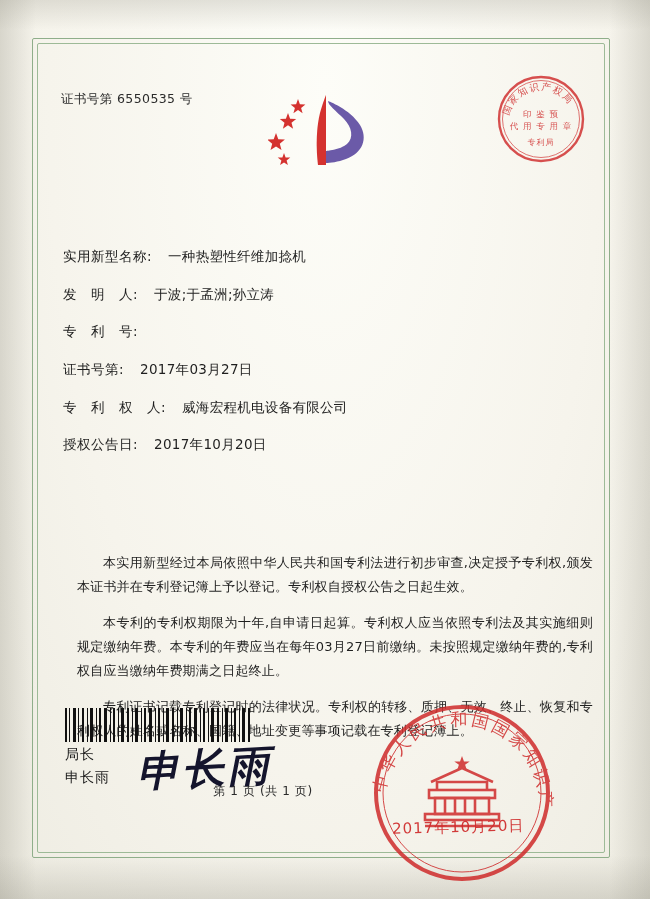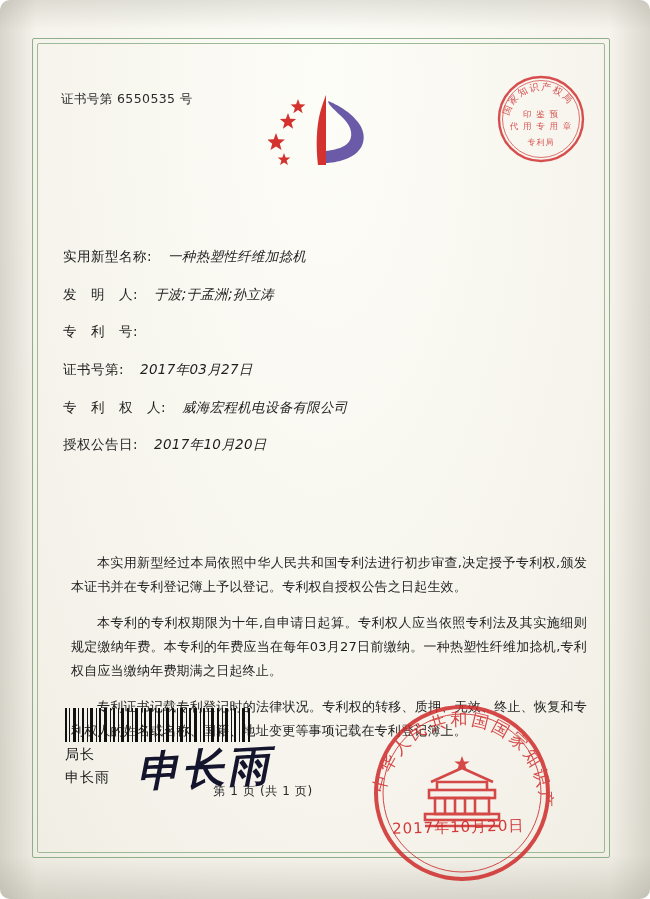--- a/index.html
+++ b/index.html
@@ -15,21 +15,20 @@
   }
 
   #certificate {
     position: relative;
     width: 650px;
     height: 899px;
     background: #fbfaf5;
     background-image:
       radial-gradient(ellipse at 50% 10%, #fdfdf8 0%, #f6f4ec 60%, #eeece2 100%);
     overflow: hidden;
-    border-radius: 10px;
   }
 
   
   .paper-shade-left {
     position: absolute;
     left: 0; top: 0;
     width: 36px; height: 899px;
     background: linear-gradient(to right, rgba(150,148,135,0.30), rgba(255,255,255,0));
     pointer-events: none;
   }
@@ -142,27 +141,26 @@
     gap: 8px;
   }
   .field-label {
     white-space: nowrap;
     letter-spacing: 0.5px;
   }
   .field-value {
     margin-left: 8px;
     white-space: nowrap;
     letter-spacing: 0.3px;
-    font-style: italic;
   }
 
   
   .paragraphs {
     position: absolute;
-    left: 34px;
+    left: 40px;
     top: 495px;
     width: 516px;
   }
   .para {
     font-size: 13px;
     line-height: 1.82;
     color: #1f1f1f;
     text-indent: 26px;
     text-align: justify;
     margin-bottom: 3px;
@@ -309,21 +307,21 @@
         <span class="field-value">威海宏程机电设备有限公司</span>
       </div>
       <div class="field-row">
         <span class="field-label">授权公告日:</span>
         <span class="field-value">2017年10月20日</span>
       </div>
     </div>
 
     <div class="paragraphs">
       <p class="para">本实用新型经过本局依照中华人民共和国专利法进行初步审查,决定授予专利权,颁发本证书并在专利登记簿上予以登记。专利权自授权公告之日起生效。</p>
-      <p class="para">本专利的专利权期限为十年,自申请日起算。专利权人应当依照专利法及其实施细则规定缴纳年费。本专利的年费应当在每年03月27日前缴纳。一种热塑性纤维加捻机,专利权自应当缴纳年费期满之日起终止。</p>
+      <p class="para">本专利的专利权期限为十年,自申请日起算。专利权人应当依照专利法及其实施细则规定缴纳年费。本专利的年费应当在每年03月27日前缴纳。未按照规定缴纳年费的,专利权自应当缴纳年费期满之日起终止。</p>
       <p class="para">专利证书记载专利登记时的法律状况。专利权的转移、质押、无效、终止、恢复和专利权人的姓名或名称、国籍、地址变更等事项记载在专利登记簿上。</p>
     </div>
 
     <div class="barcode">
       <svg width="186" height="34" viewBox="0 0 186 34" xmlns="http://www.w3.org/2000/svg">
         <g fill="#111111">
           <rect x="0" y="0" width="2" height="34"></rect>
             <rect x="4" y="0" width="1" height="34"></rect>
           <rect x="8" y="0" width="3" height="34"></rect>
             <rect x="13" y="0" width="1" height="34"></rect>

